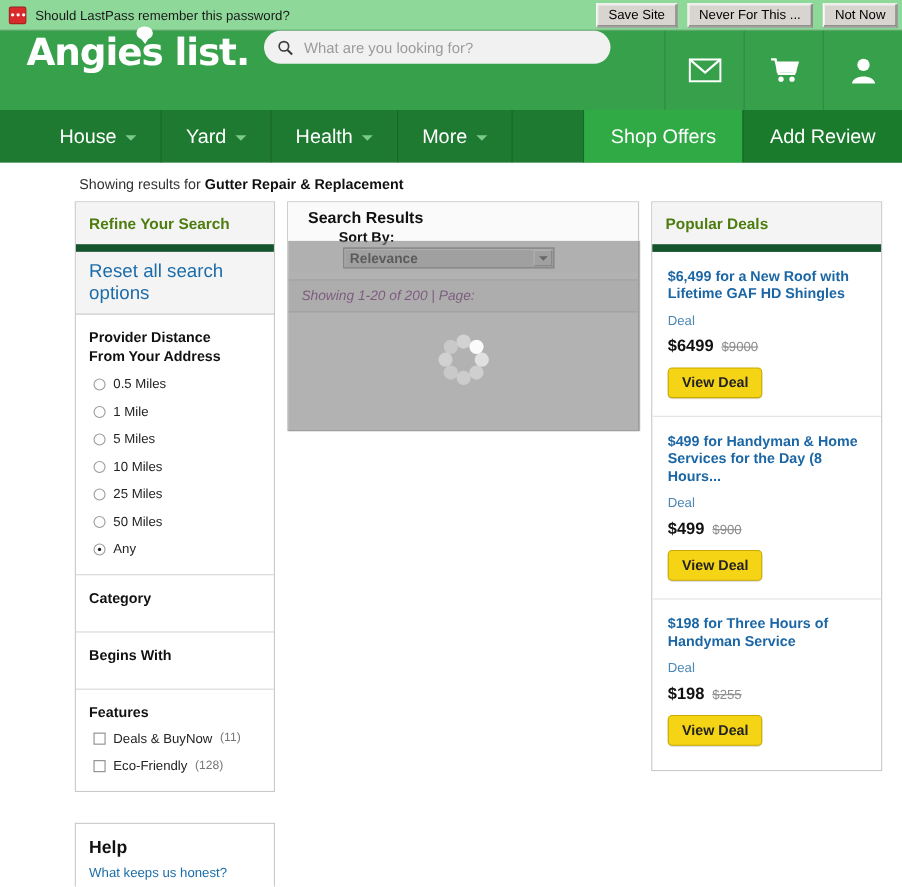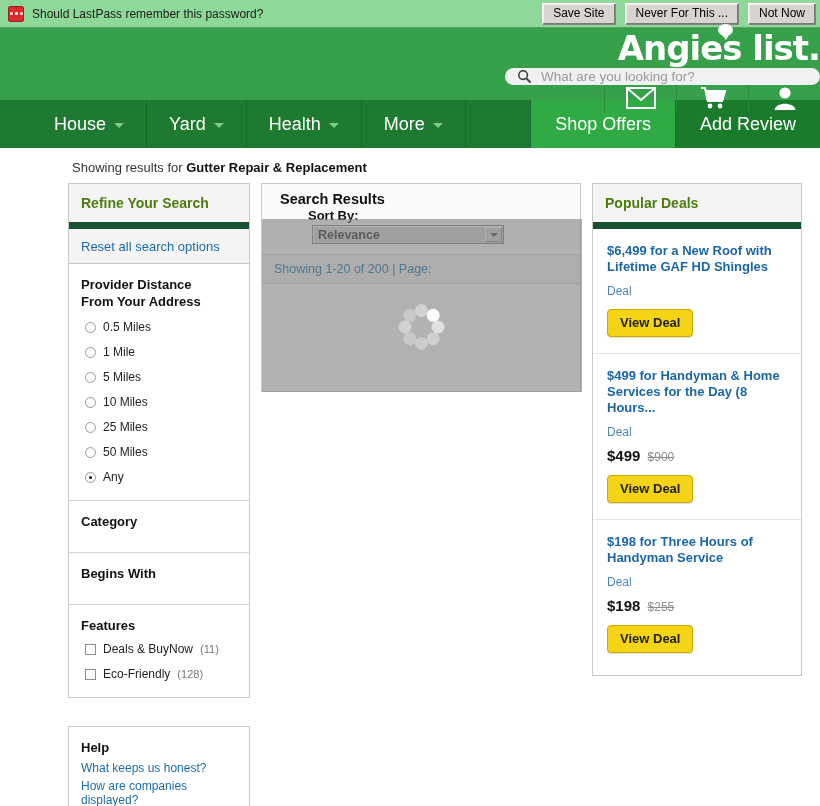--- a/index.html
+++ b/index.html
@@ -63,23 +63,22 @@
     white-space: nowrap;
     line-height: 13px;
     cursor: pointer;
   }
 
   
   .site-header {
     height: 72px;
     background: #36a04a;
     display: flex;
-    align-items: flex-end;
+    align-items: flex-start;
     position: relative;
-    flex-direction: column;
   }
   .logo {
     margin-left: 24px;
     color: #ffffff;
     font-size: 34px;
     font-weight: bold;
     letter-spacing: -1px;
     position: relative;
     white-space: nowrap;
     font-family: "DejaVu Sans", sans-serif;
@@ -211,21 +210,21 @@
     padding: 11px 12px;
     font-size: 14px;
     font-weight: bold;
     color: #4d7c0f;
   }
   .panel-sub {
     background: #f4f4f4;
     border-bottom: 1px solid #c9c9c9;
     padding: 8px 12px;
   }
-  .link { color: #1b6ca8; font-size: 13px; text-decoration: none; cursor: pointer; }
+  .link { color: #1b6ca8; font-size: 17px; text-decoration: none; cursor: pointer; }
 
   .facet {
     border-bottom: 1px solid #d7d7d7;
     padding: 12px 12px 14px 12px;
   }
   .facet:last-child { border-bottom: none; }
   .facet-title {
     font-size: 13px;
     font-weight: bold;
     color: #111;
@@ -263,21 +262,21 @@
     width: 11px; height: 11px;
     border: 1px solid #8c8c8c;
     background: #ffffff;
     flex: 0 0 auto;
   }
   .opt .count { color: #777; font-size: 11px; }
   .facet.empty { min-height: 46px; }
 
   .help-panel { margin-top: 28px; }
   .help-inner { padding: 13px 12px 14px 12px; }
-  .help-title { font-size: 13px; font-weight: bold; color: #111; margin-bottom: 6px; }
+  .help-title { font-size: 16px; font-weight: bold; color: #111; margin-bottom: 6px; }
   .help-inner .link { display: block; margin-bottom: 4px; font-size: 12px; }
 
   
   .results {
     flex: 0 0 320px;
     width: 320px;
     margin-left: 11px;
     border: 1px solid #c9c9c9;
     background: #ffffff;
     position: relative;
@@ -333,22 +332,23 @@
     border-left: 4px solid transparent;
     border-right: 4px solid transparent;
     border-top: 4px solid #3a3a3a;
   }
   .results-count {
     border-top: 1px solid #d2d2d2;
     border-bottom: 1px solid #d2d2d2;
     background: #f2f2f2;
     padding: 7px 10px 7px 12px;
     font-size: 12.5px;
-    color: #0369a1;
+    color: #701a75;
     margin-top: 6px;
+    font-style: italic;
   }
   .loading-overlay {
     position: absolute;
     left: 0; top: 35px;
     width: 320px;
     height: 173px;
     background: rgba(130,130,130,0.62);
     display: flex;
     align-items: center;
     justify-content: center;
@@ -612,20 +612,24 @@
         </div>
       </div>
     </div>
 
     <div class="deals">
       <div class="panel-head">Popular Deals</div>
 
       <div class="deal">
         <div class="deal-title">$6,499 for a New Roof with Lifetime GAF HD Shingles</div>
         <div class="deal-tag">Deal</div>
+        <div class="deal-price">
+          <span>$6499</span>
+          <s>$9000</s>
+        </div>
         <div class="view-deal">View Deal</div>
       </div>
 
       <div class="deal">
         <div class="deal-title">$499 for Handyman &amp; Home Services for the Day (8 Hours...</div>
         <div class="deal-tag">Deal</div>
         <div class="deal-price">
           <span>$499</span>
           <s>$900</s>
         </div>

